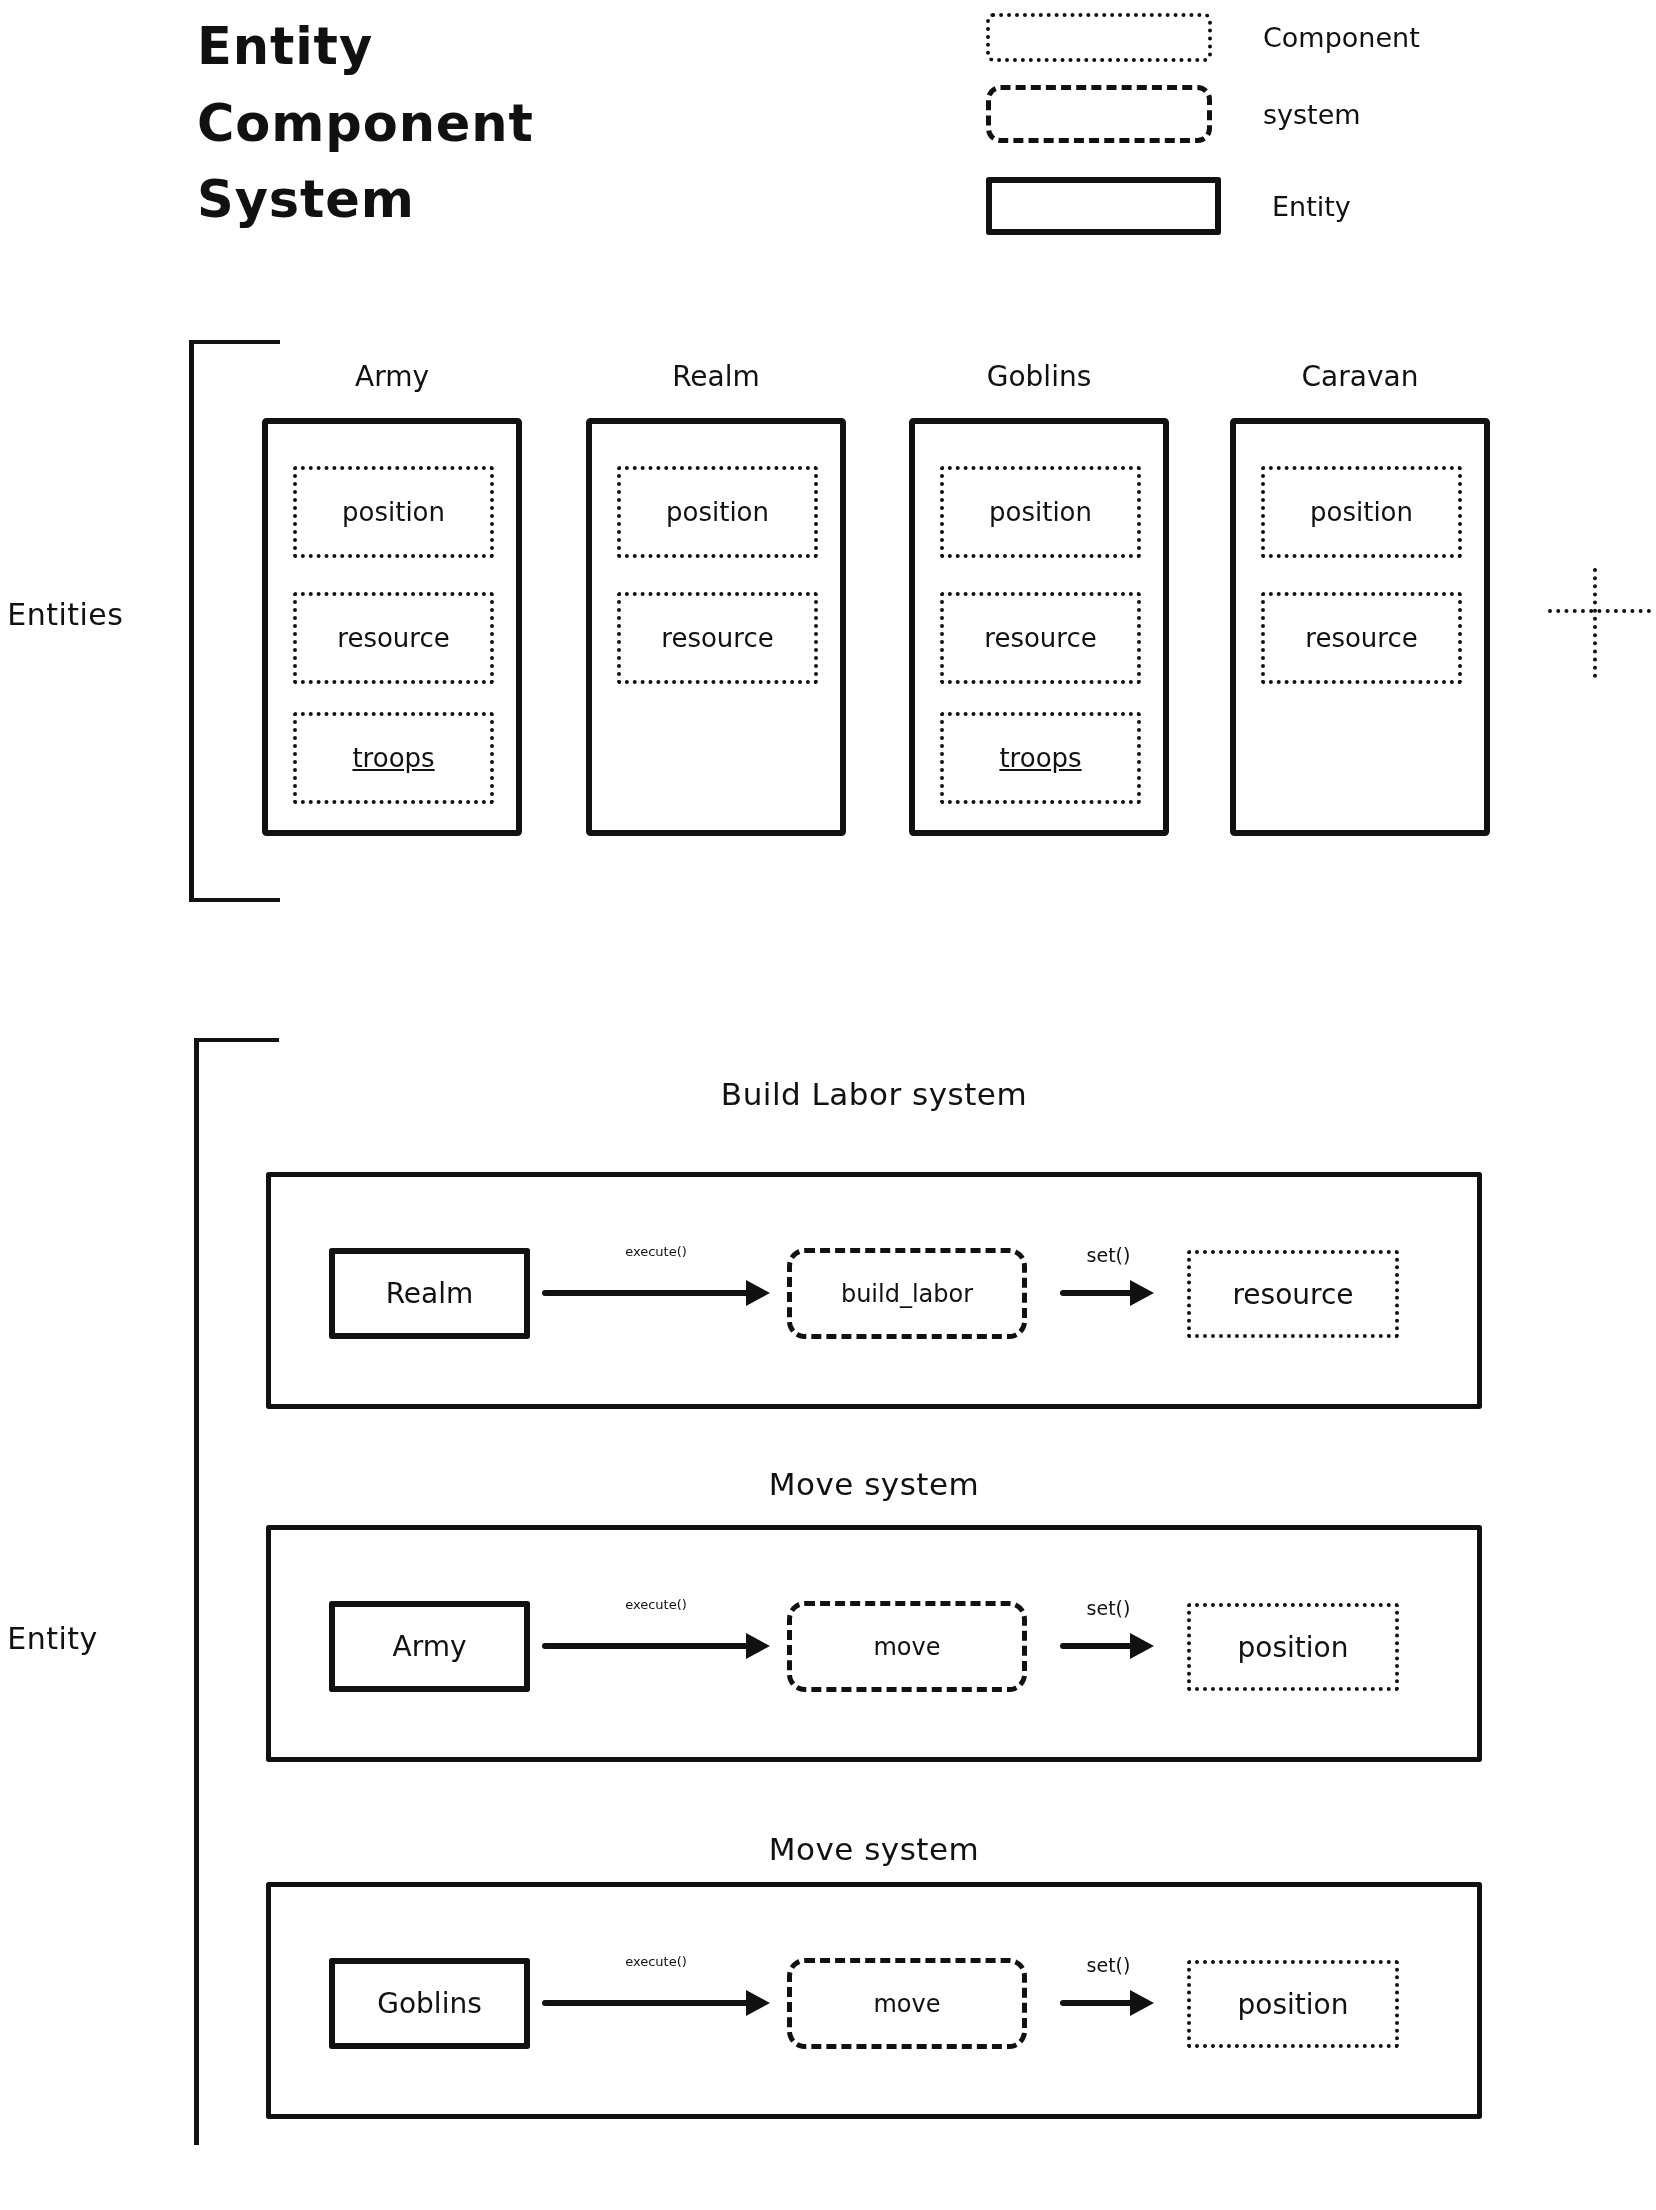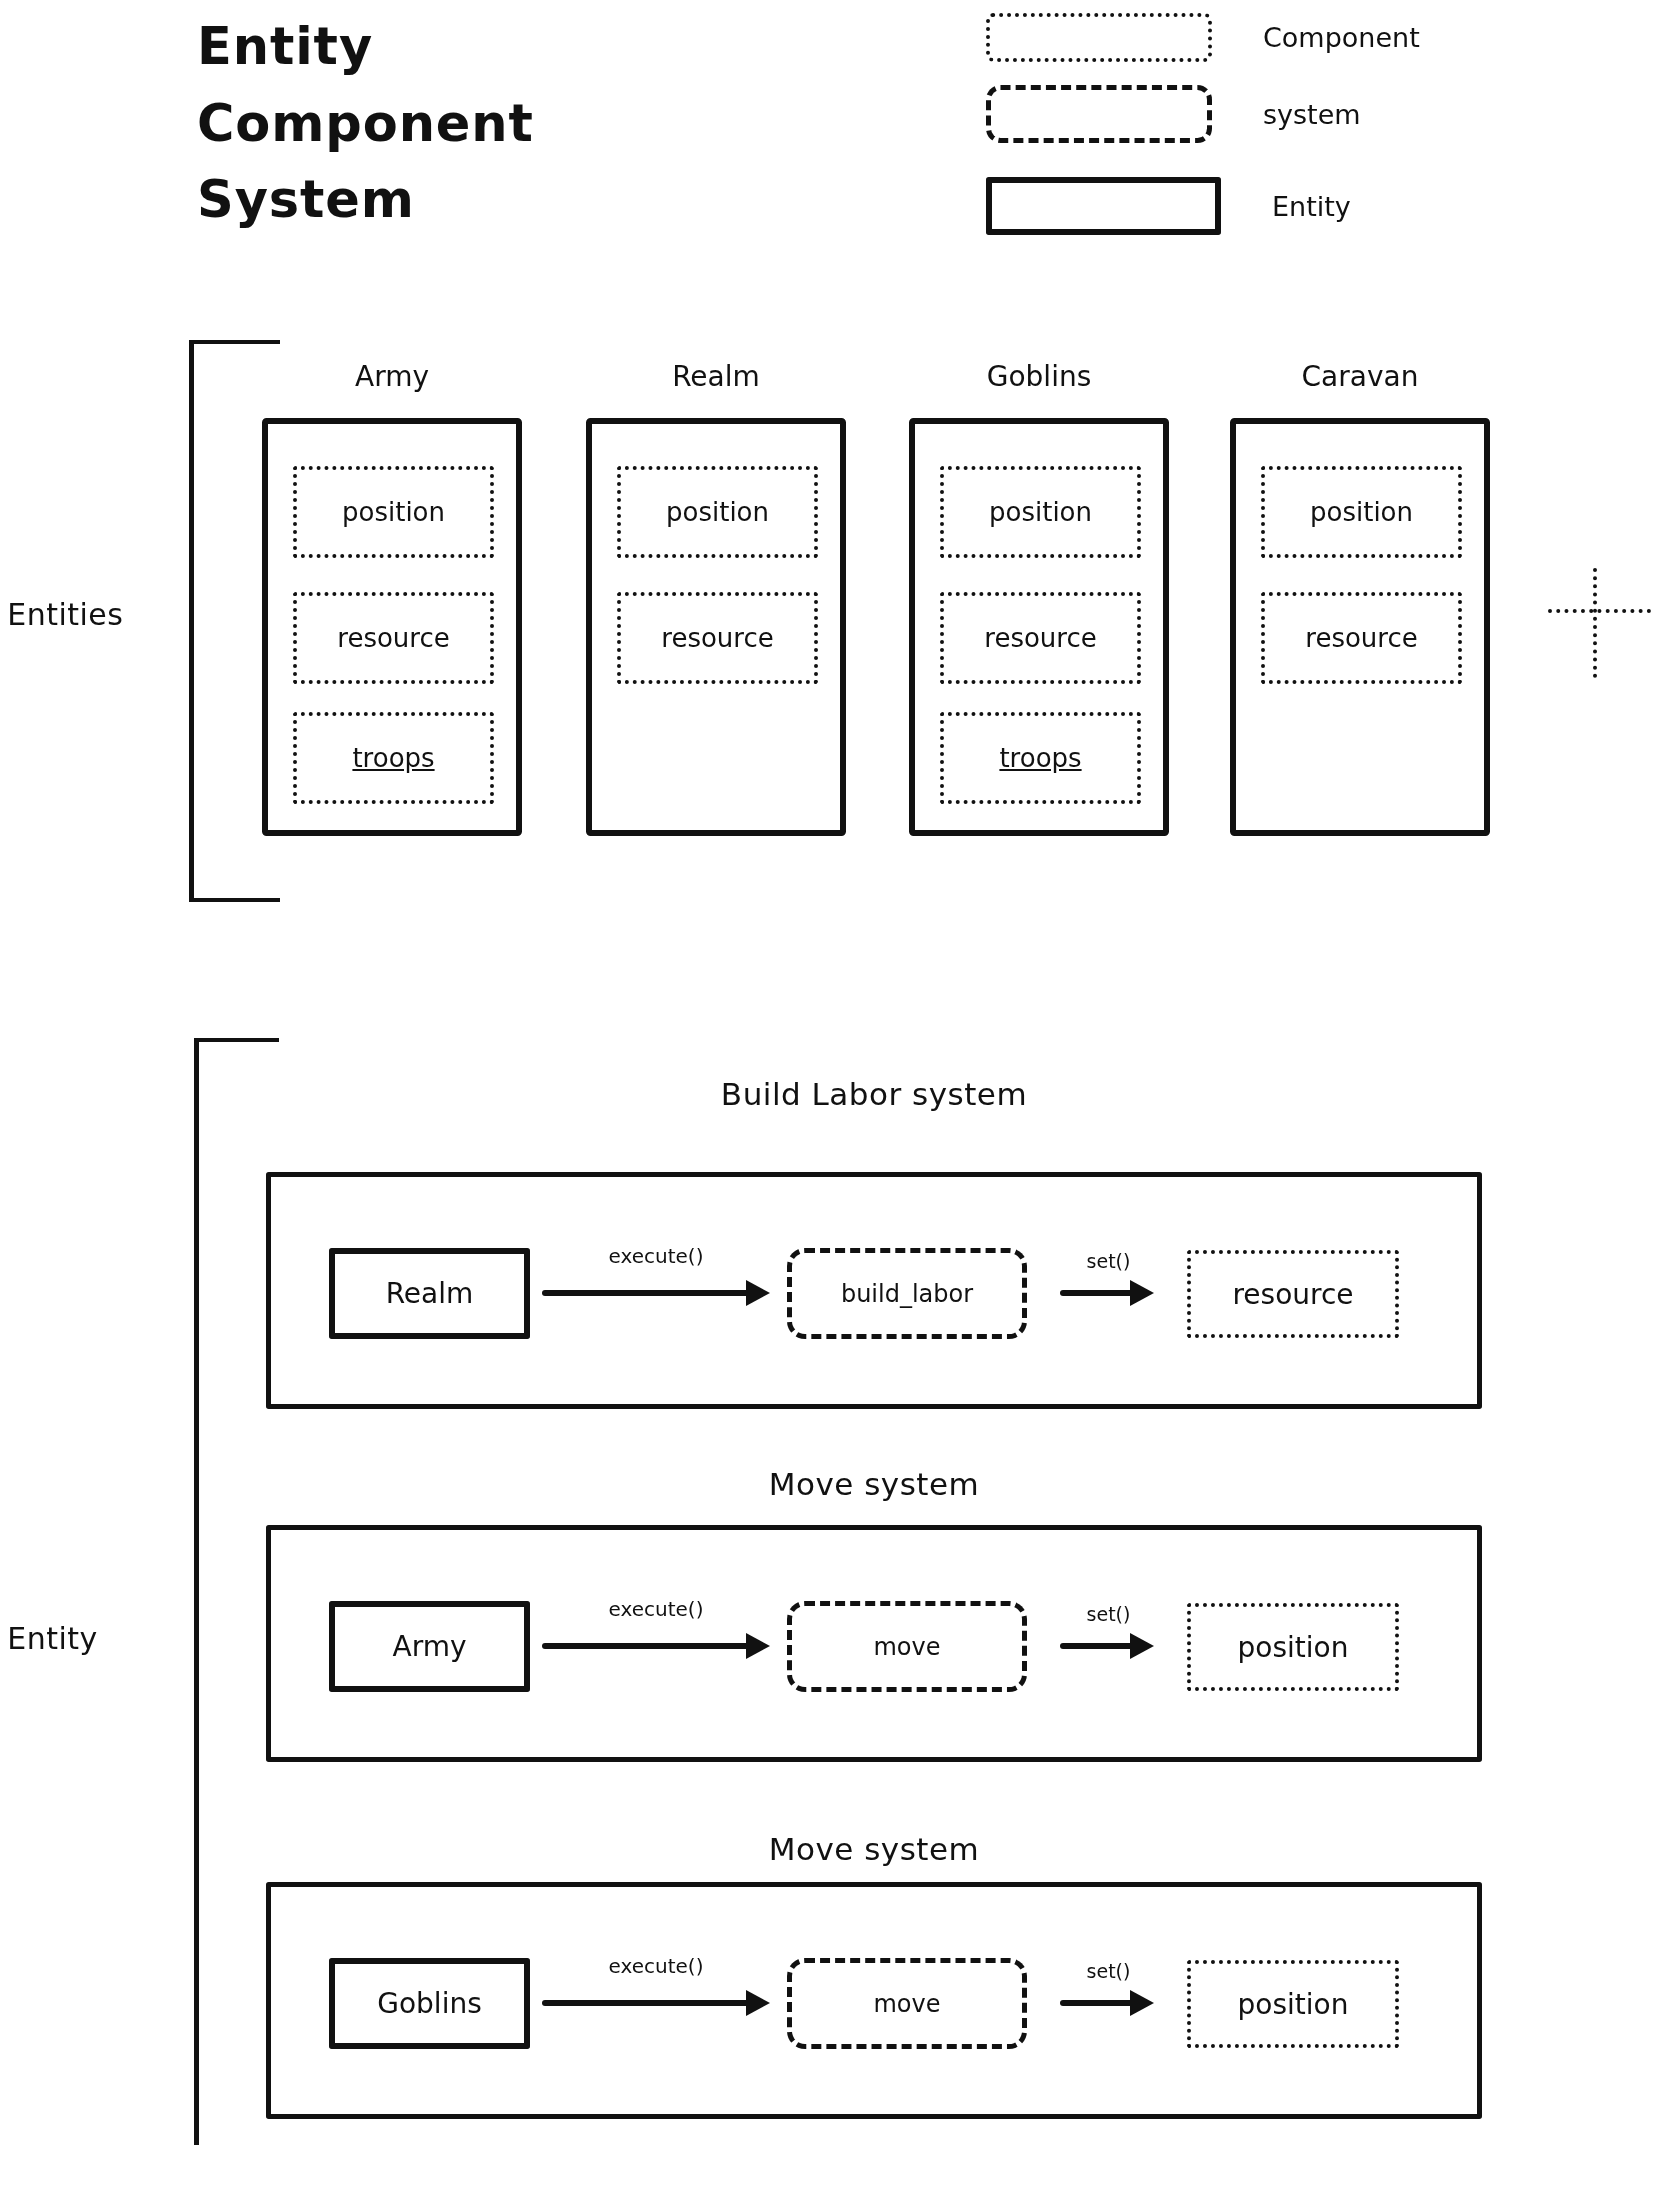--- a/index.html
+++ b/index.html
@@ -175,30 +175,29 @@
     align-items: center;
     justify-content: center;
     font-size: 28px;
   }
   .call-label {
     position: absolute;
     left: 264px;
     top: 67px;
     width: 242px;
     text-align: center;
-    font-size: 20px;
+    font-size: 13px;
   }
   .set-label {
     position: absolute;
     left: 776px;
     top: 67px;
     width: 123px;
     text-align: center;
     font-size: 19px;
-    margin-top: 6px;
   }
   .arrow { position: absolute; height: 33px; }
   .arrow-execute { left: 271px; top: 100px; width: 228px; }
   .arrow-set     { left: 789px; top: 100px; width: 94px; }
   .arrow .shaft {
     position: absolute;
     left: 0; right: 18px; top: 50%;
     height: 6.3px;
     margin-top: -3.6px;
     background: #111;

